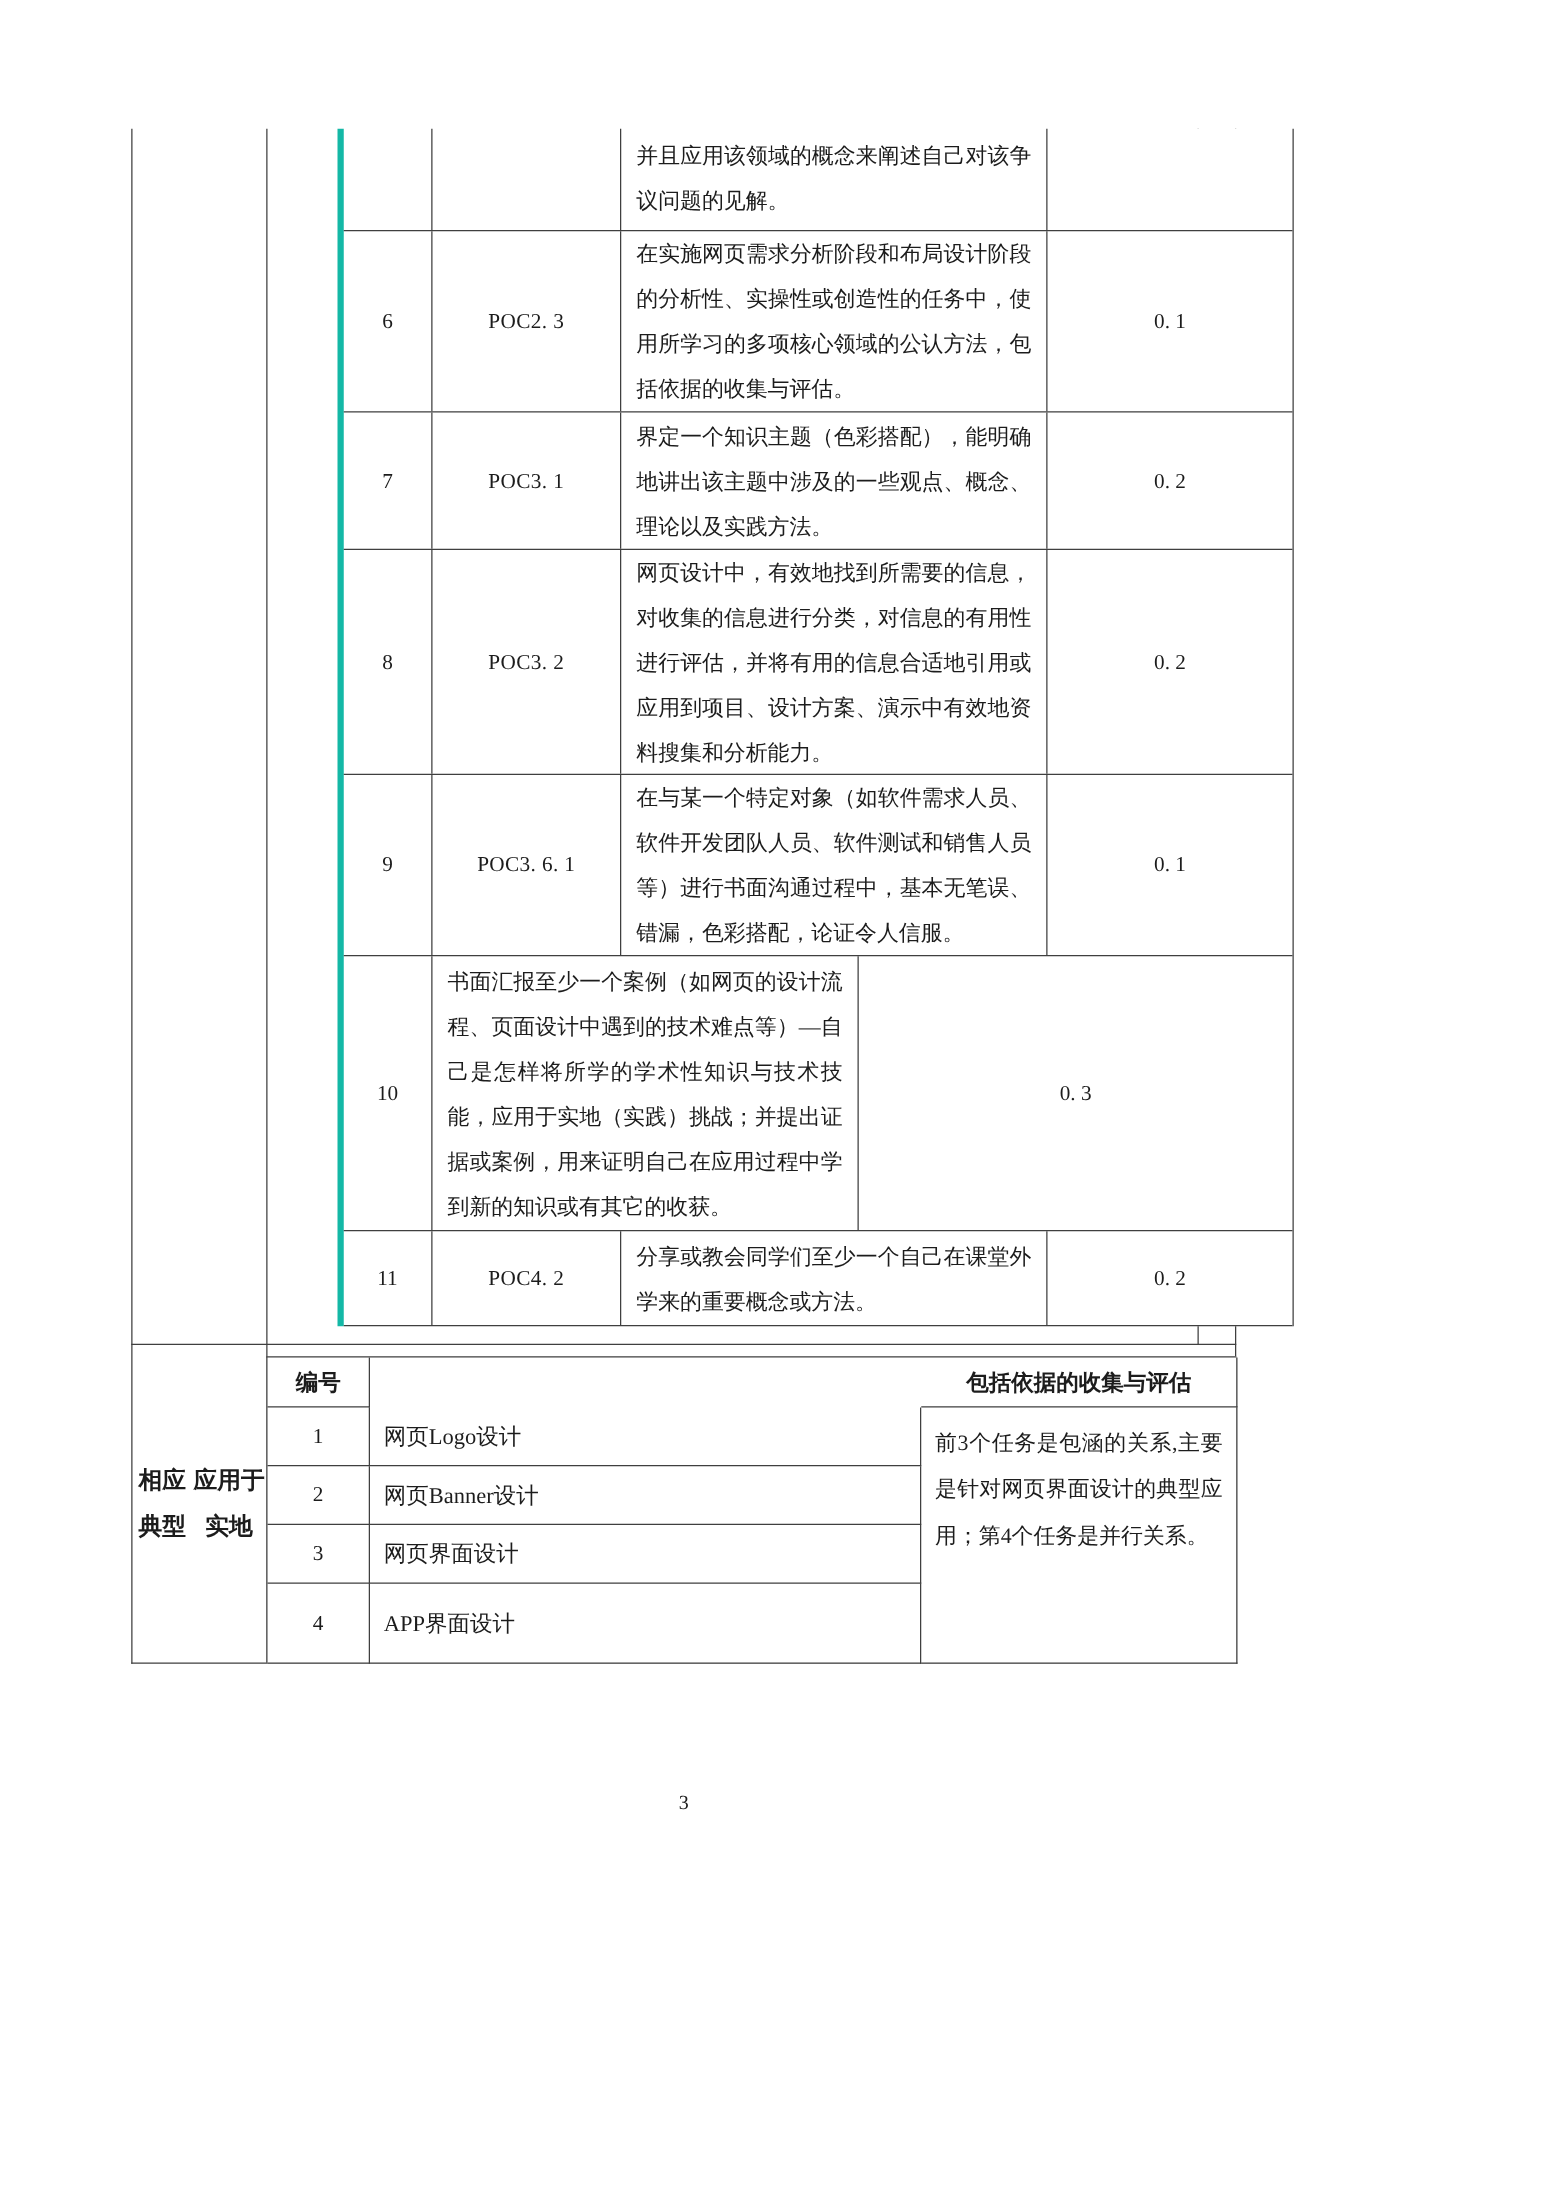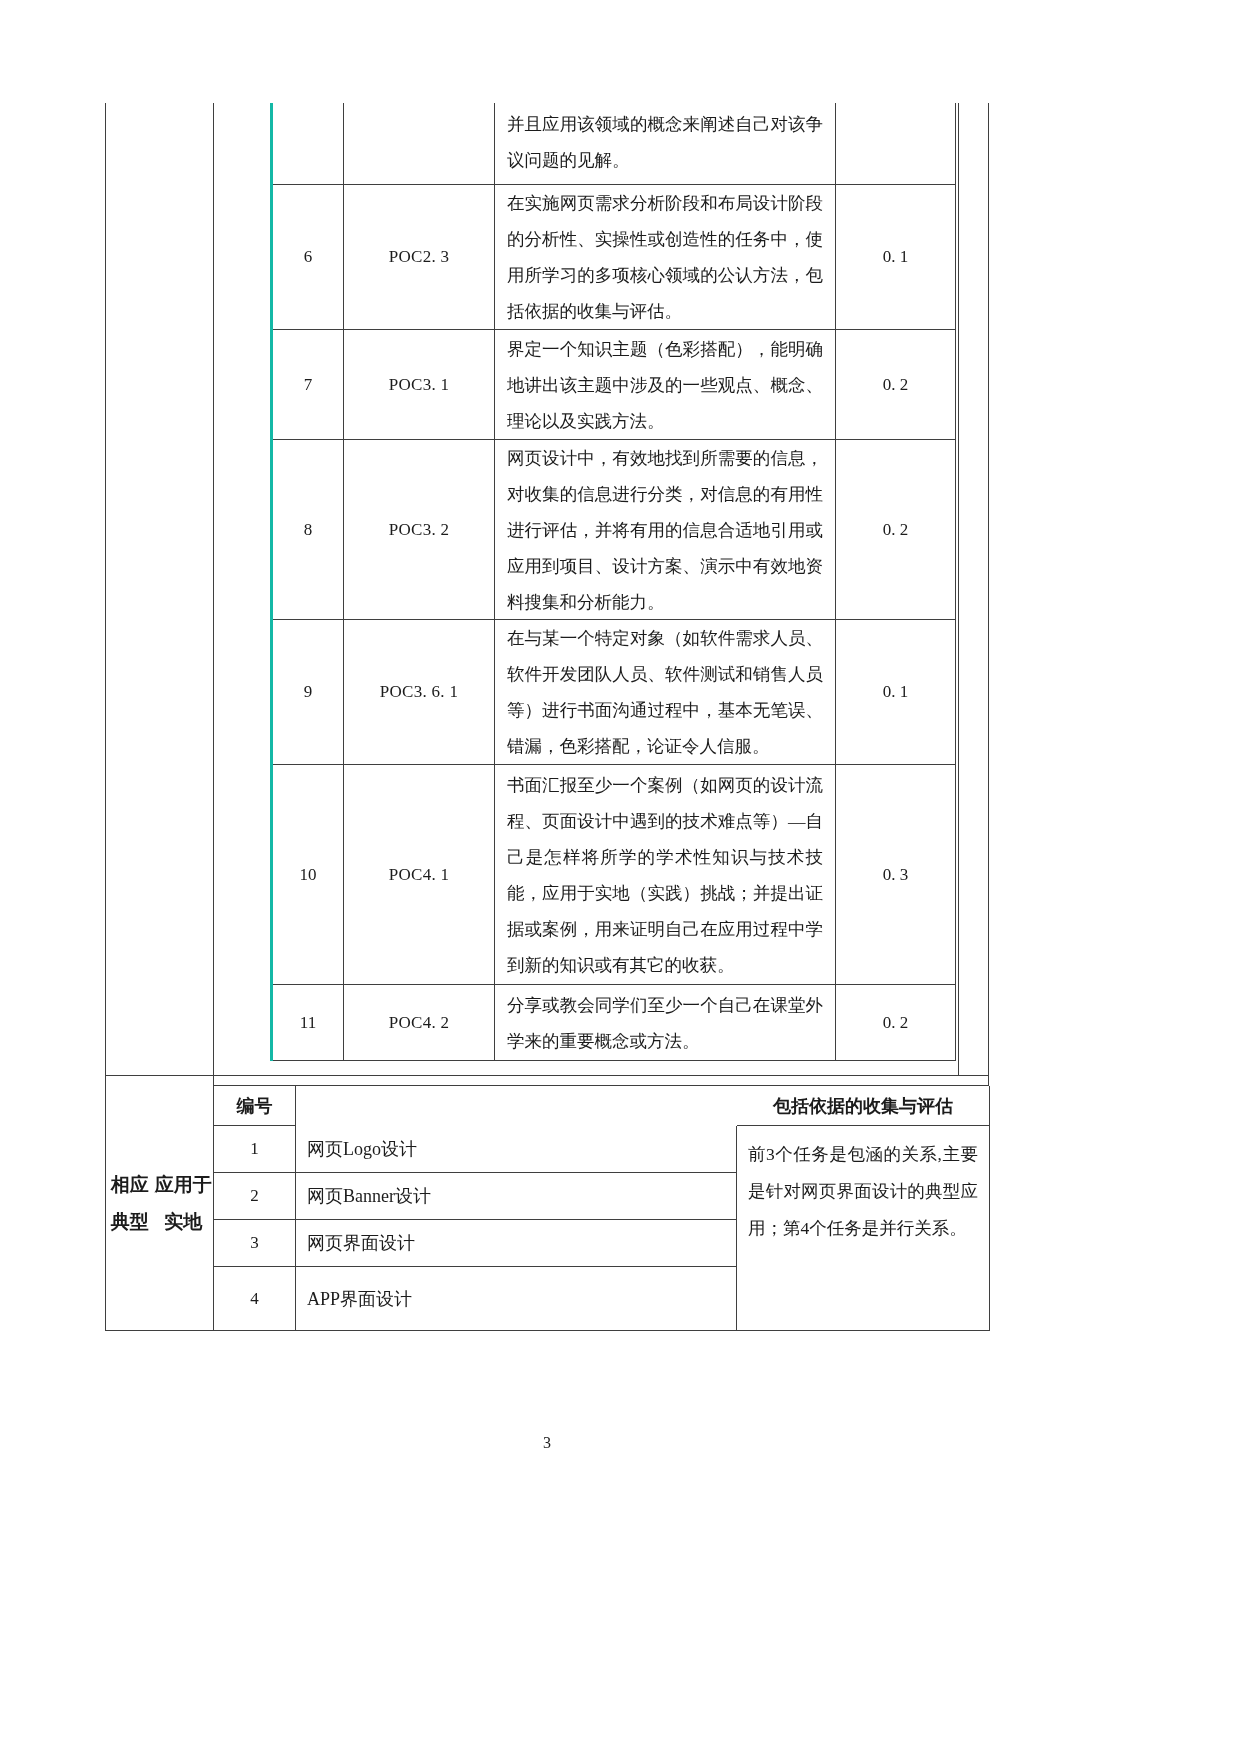--- a/index.html
+++ b/index.html
@@ -10,22 +10,22 @@
     color:#1c1c1c;
   }
   .page { position:relative; width:1240px; height:1753px; background:#ffffff; overflow:hidden; }
 
   .vline, .hline { position:absolute; background:#3f3f3f; }
   .vline { width:1px; }
   .hline { height:1px; }
 
   
   .rubric {
-    position:absolute; left:270px; top:103px; width:686px;
-    border-left:3px solid #14b8a6; border-right:1px solid #3f3f3f;
+    position:absolute; left:270px; top:103px; width:765px;
+    border-left:5px solid #14b8a6; border-right:1px solid #3f3f3f;
     background:#fff;
   }
   .rrow { display:flex; border-bottom:1px solid #3f3f3f; }
   .cell {
     border-right:1px solid #3f3f3f;
     display:flex; align-items:center; justify-content:center;
     overflow:hidden;
   }
   .cell.no     { width:71px;  font-size:17px; }
   .cell.code   { width:151px; font-size:17px; letter-spacing:0.3px; }
@@ -133,21 +133,20 @@
       <div class="cell no">9</div>
       <div class="cell code">POC3. 6. 1</div>
       <div class="cell desc">
         <div class="txt">在与某一个特定对象（如软件需求人员、软件开发团队人员、软件测试和销售人员等）进行书面沟通过程中，基本无笔误、错漏，色彩搭配，论证令人信服。</div>
       </div>
       <div class="cell weight">0. 1</div>
     </div>
 
     <div class="rrow h220">
       <div class="cell no">10</div>
-      <div class="cell code">POC4. 1</div>
       <div class="cell desc">
         <div class="txt">书面汇报至少一个案例（如网页的设计流程、页面设计中遇到的技术难点等）—自己是怎样将所学的学术性知识与技术技能，应用于实地（实践）挑战；并提出证据或案例，用来证明自己在应用过程中学到新的知识或有其它的收获。</div>
       </div>
       <div class="cell weight">0. 3</div>
     </div>
 
     <div class="rrow h76">
       <div class="cell no">11</div>
       <div class="cell code">POC4. 2</div>
       <div class="cell desc">

